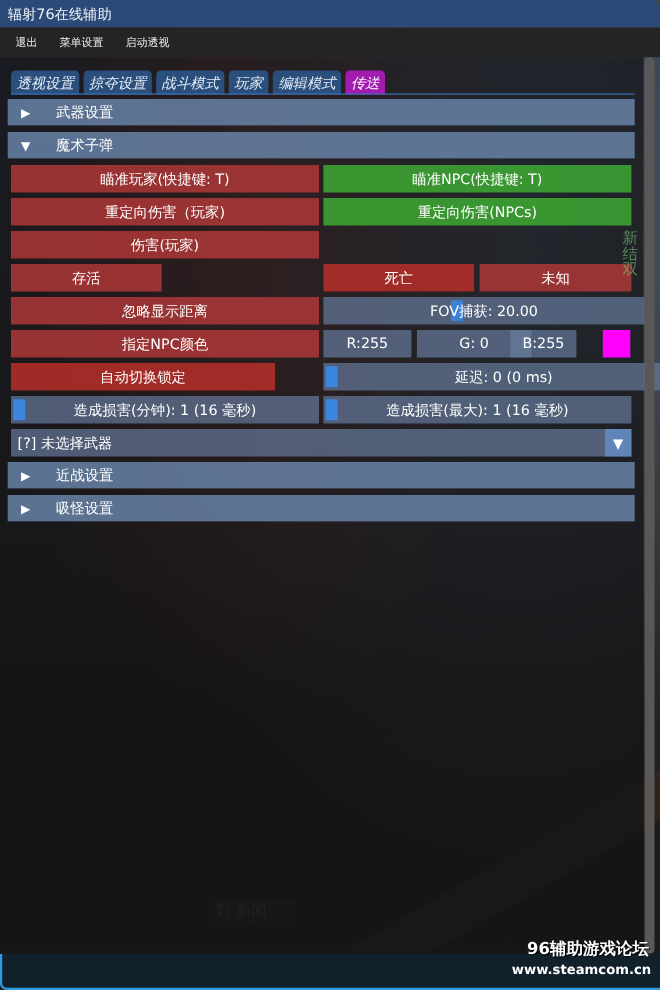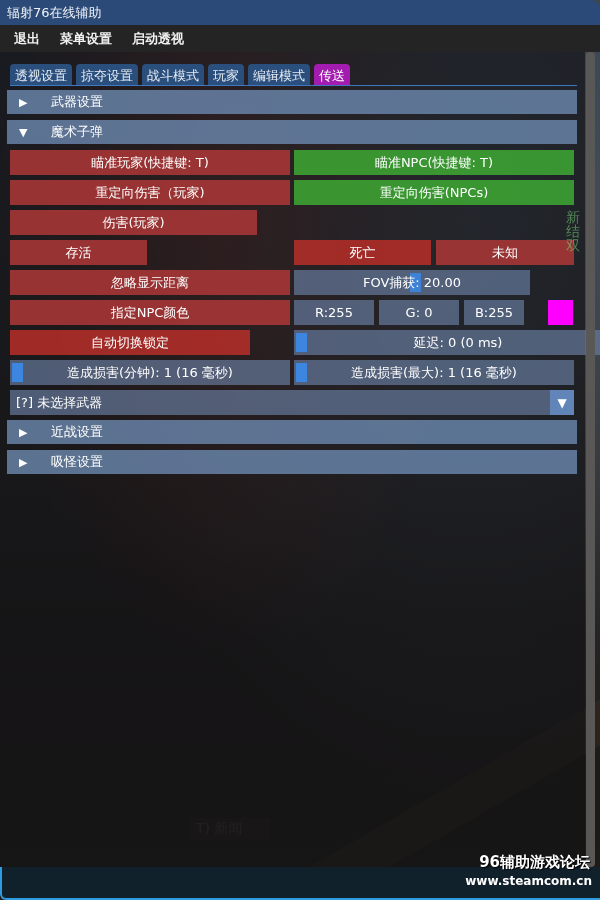--- a/index.html
+++ b/index.html
@@ -12,24 +12,24 @@
           radial-gradient(ellipse at 230px 230px, rgba(170,40,20,0.55), rgba(0,0,0,0) 45%),
           linear-gradient(180deg, #2a3240 0%, #262526 50%, #1c1816 70%, #201a16 100%); }
   .bg .plank { position: absolute; width: 520px; height: 40px; background: rgba(70,50,35,0.35);
                transform: rotate(-30deg); left: 240px; top: 760px; }
   .news { position: absolute; left: 190px; top: 818px; width: 80px; height: 22px;
           background: rgba(40,34,30,0.7); color: #4a4440; font-size: 14px; padding: 2px 6px; }
 
   .window { position: absolute; left: 0; top: 0; width: 600px; height: 900px; }
   .titlebar { height: 25px; background: #2b4a78; padding: 4px 7px; font-size: 13px; color: #eef2f8; border-top-right-radius: 10px; }
   .menubar { height: 27px; background: #242424; display: flex; align-items: center; padding-left: 14px; }
-  .menubar .mi { margin-right: 20px; font-size: 13px; color: #f0f0f0; font-weight: bold; }
+  .menubar .mi { margin-right: 20px; font-size: 10px; color: #f0f0f0; }
   .content { position: absolute; left: 0; top: 52px; width: 585px; height: 815px; background: rgba(20,20,22,0.72); }
 
-  .tabs { position: absolute; left: 10px; top: 10px; height: 24px; display: flex; align-items: flex-end; }
+  .tabs { position: absolute; left: 10px; top: 10px; height: 24px; display: flex; align-items: flex-end; font-style: italic; }
   .tab { height: 22px; padding: 3px 5px 0 5px; margin-right: 4px; background: #2a4f7c; border-radius: 4px 4px 0 0; font-size: 13px; color: #e6ecf4; }
   .tab.active { background: #a21caf; color: #fff; }
   .tabline { position: absolute; left: 10px; top: 33px; width: 567px; height: 1px; background: #3d78c0; }
 
   .hdr { position: absolute; left: 7px; width: 570px; height: 24px; background: rgba(110,140,180,0.78); display: flex; align-items: center; padding-left: 12px; font-size: 13px; }
   .hdr .arrow { width: 14px; font-size: 11px; margin-right: 18px; }
 
   .btn { position: absolute; height: 25px; display: flex; align-items: center; justify-content: center; font-size: 13px; color: #fff; }
   .red { background: rgba(170,55,55,0.88); }
   .redd { background: rgba(175,45,40,0.9); }
@@ -84,35 +84,35 @@
       <span>魔术子弹</span>
     </div>
   </div>
 
   <div class="btn red" style="left:10px;top:150px;width:280px">瞄准玩家(快捷键: T)</div>
   <div class="btn green" style="left:294px;top:150px;width:280px">瞄准NPC(快捷键: T)</div>
 
   <div class="btn red" style="left:10px;top:180px;width:280px">重定向伤害（玩家)</div>
   <div class="btn green" style="left:294px;top:180px;width:280px">重定向伤害(NPCs)</div>
 
-  <div class="btn red" style="left:10px;top:210px;width:247px">伤害(玩家)</div>
+  <div class="btn red" style="left:10px;top:210px;width:280px">伤害(玩家)</div>
 
   <div class="btn red" style="left:10px;top:240px;width:137px">存活</div>
   <div class="btn redd" style="left:294px;top:240px;width:137px">死亡</div>
   <div class="btn red" style="left:436px;top:240px;width:138px">未知</div>
 
   <div class="btn red" style="left:10px;top:270px;width:280px">忽略显示距离</div>
-  <div class="btn slate" style="left:294px;top:270px;width:236px">
+  <div class="btn slate" style="left:294px;top:270px;width:292px">
     <div class="fovgrab"></div>
     <span style="position:relative">FOV捕获: 20.00</span>
   </div>
 
   <div class="btn red" style="left:10px;top:300px;width:280px">指定NPC颜色</div>
   <div class="btn slate" style="left:294px;top:300px;width:80px">R:255</div>
-  <div class="btn slate" style="left:379px;top:300px;width:80px">G:  0</div>
+  <div class="btn slate" style="left:379px;top:300px;width:104px">G:  0</div>
   <div class="btn slate" style="left:464px;top:300px;width:60px">B:255</div>
   <div class="swatch" style="background:#ff00ff"></div>
 
   <div class="btn redd" style="left:10px;top:330px;width:240px">自动切换锁定</div>
   <div class="btn slate" style="left:294px;top:330px;width:328px">
     <div class="grab"></div>
     <span>延迟: 0 (0 ms)</span>
   </div>
 
   <div class="btn slate" style="left:10px;top:360px;width:280px">

